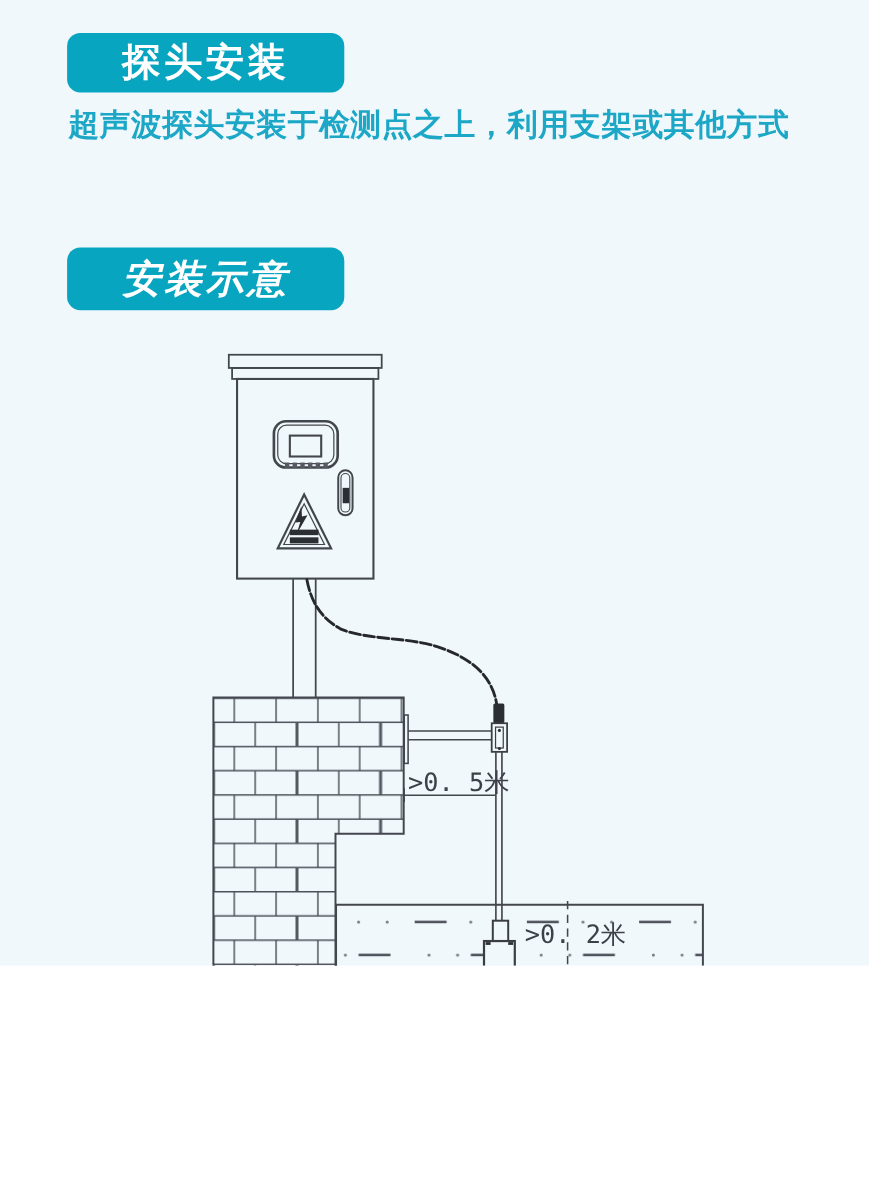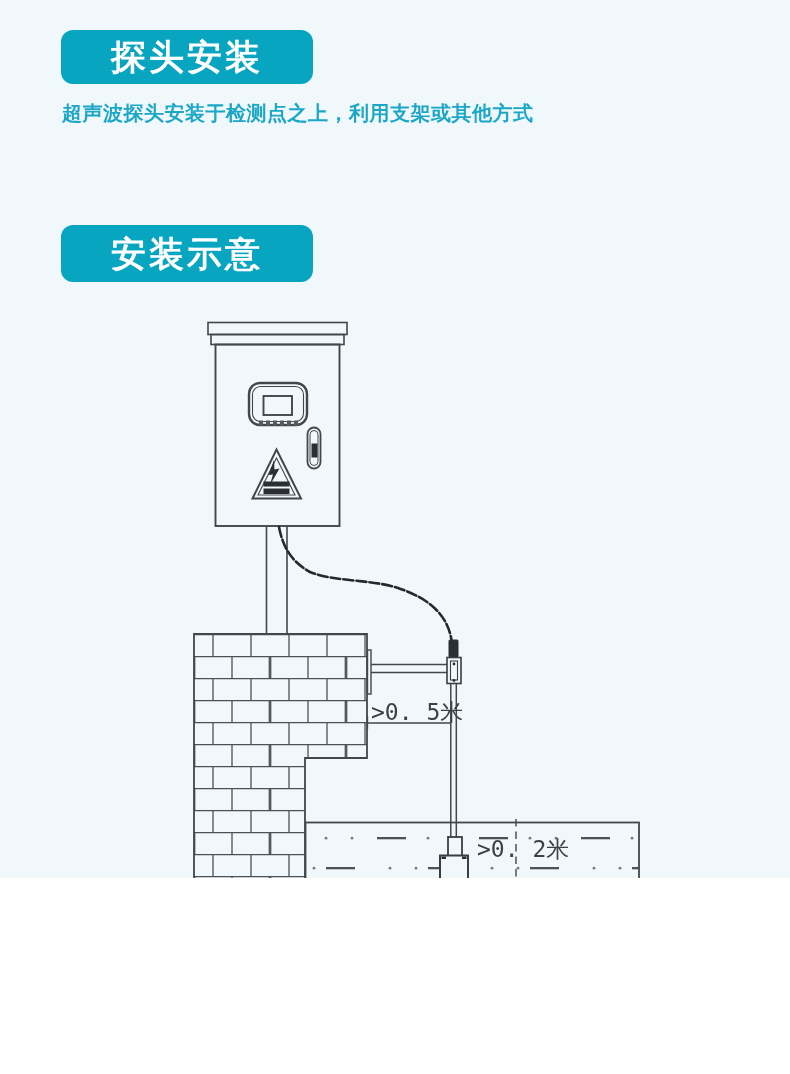--- a/index.html
+++ b/index.html
@@ -10,24 +10,24 @@
     overflow:hidden;
     font-family:"Liberation Sans", sans-serif;
   }
   .badge{
     position:absolute;left:61px;width:252px;
     background:#08a5c1;border-radius:12px;
     color:#ffffff;font-weight:bold;font-size:35px;
     letter-spacing:3px;text-align:center;
   }
   .badge1{top:30px;height:54px;line-height:54px;}
-  .badge2{top:225px;height:57px;line-height:57px;}
+  .badge2{top:225px;height:57px;line-height:57px;font-style:italic;}
   .desc{
     position:absolute;left:62px;top:90px;width:720px;
-    color:#1ca7c7;font-weight:bold;font-size:20px;
+    color:#1ca7c7;font-weight:bold;font-size:28px;
     line-height:47px;letter-spacing:0.5px;
   }
   .diagram-svg{
     position:absolute;left:0;top:0;width:790px;height:1074px;
   }
   .dim-label{
     font-family:"DejaVu Sans Mono", monospace;
     font-size:23px;
     fill:#3d4048;
   }

